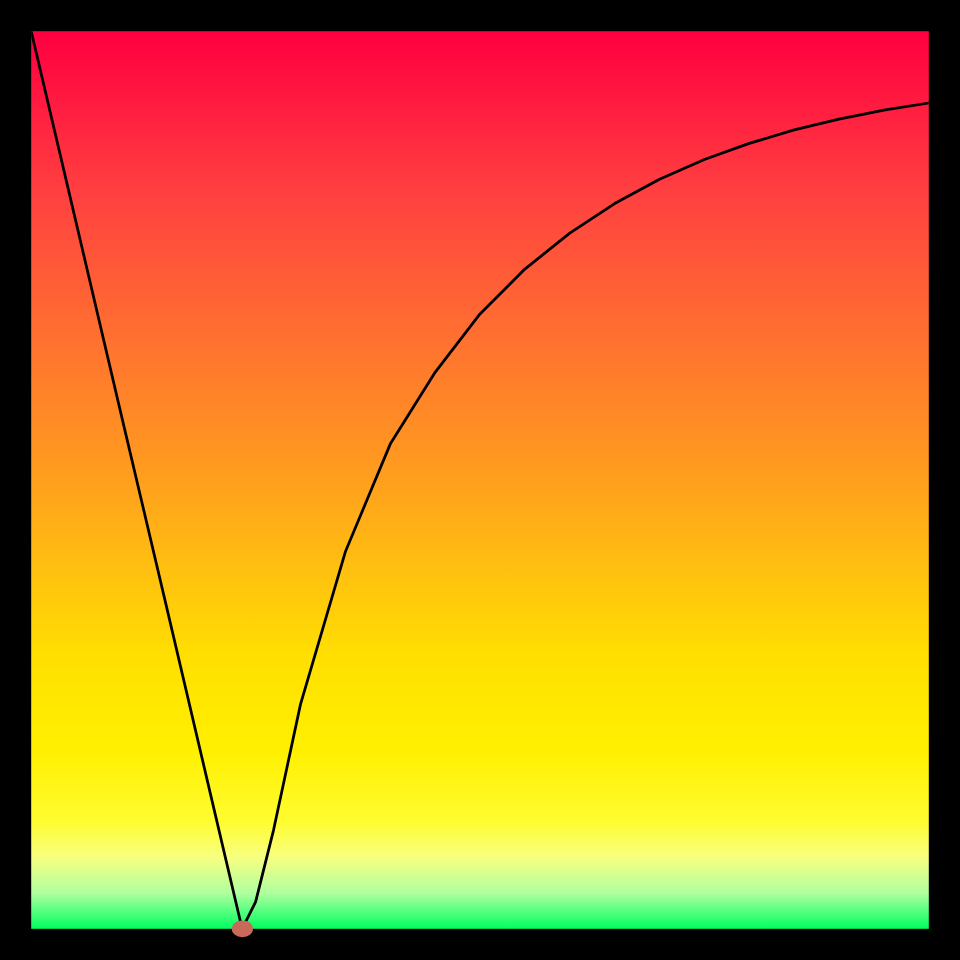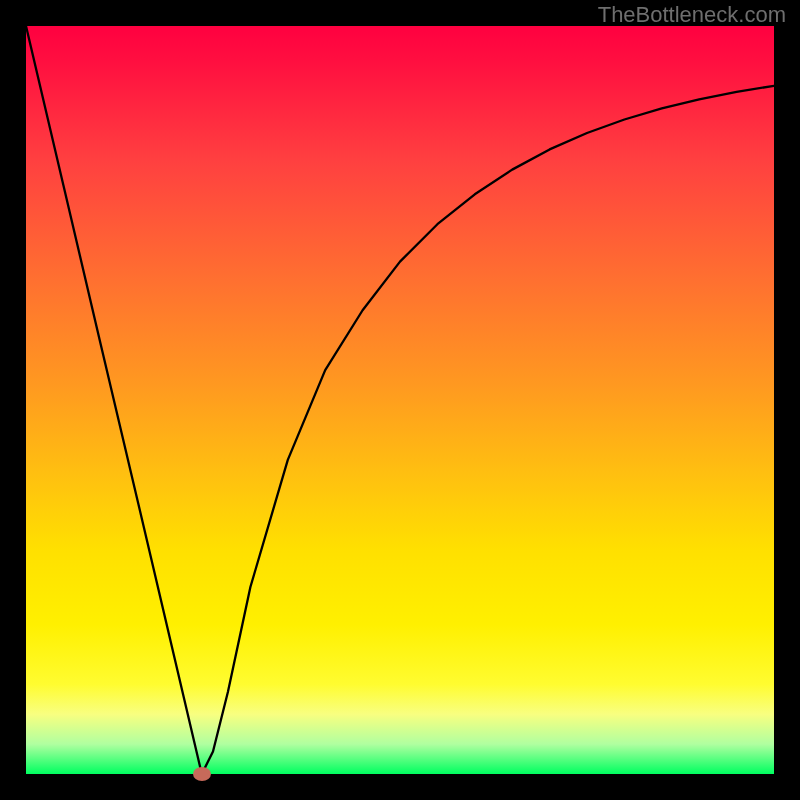--- a/index.html
+++ b/index.html
@@ -54,20 +54,19 @@
     height: 14px;
     background: #c76a5a;
     border-radius: 50%;
     transform: translate(-50%, -50%);
   }
 </style>
 </head>
 <body>
 
 <div class="outer">
-  <div class="watermark">TheBottleneck.com</div>
   <div class="plot-area">
     <svg class="curve-svg" viewBox="0 0 748 748" preserveAspectRatio="none">
       <path id="curve-path" fill="none" stroke="#000" stroke-width="2.3" stroke-linejoin="round" stroke-linecap="round" d="M0.00 0.00 L37.40 159.32 L74.80 318.65 L112.20 477.22 L149.60 636.55 L175.78 748.00 L187.00 725.56 L201.96 665.72 L224.40 561.00 L261.80 433.84 L299.20 344.08 L336.60 284.24 L374.00 235.62 L411.40 198.22 L448.80 168.30 L486.20 143.62 L523.60 123.42 L561.00 106.96 L598.40 93.50 L635.80 82.28 L673.20 73.30 L710.60 65.82 L748.00 59.84 "></path>
     </svg>
     <div class="marker" id="marker-dot" style="left: 175.78px; top: 748px;"></div>
   </div>
 </div>
 
 </body></html>

